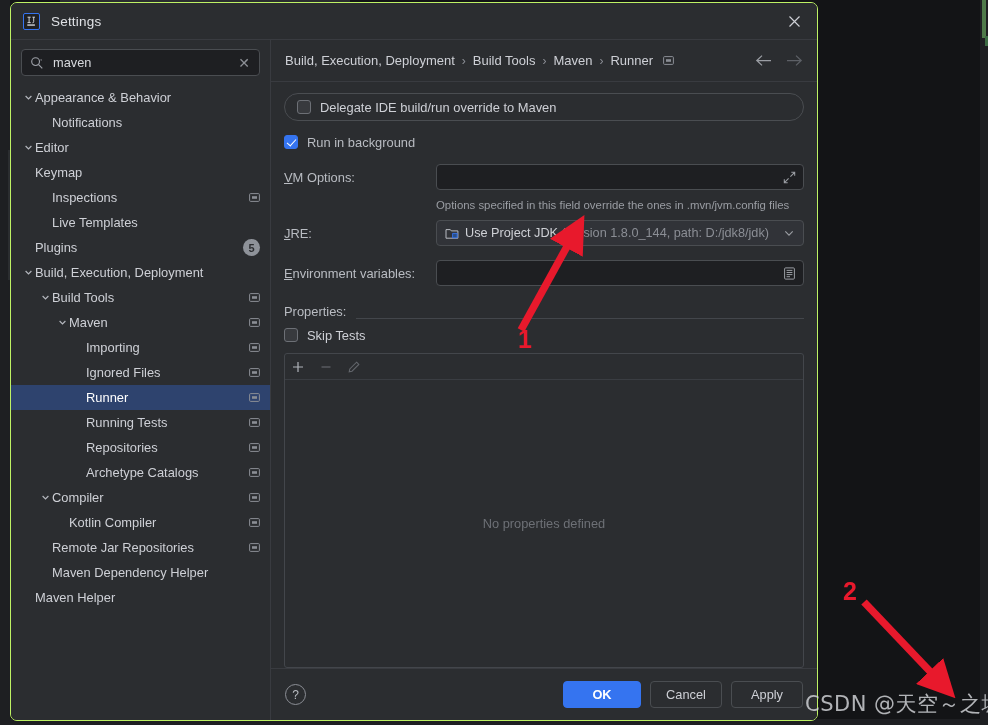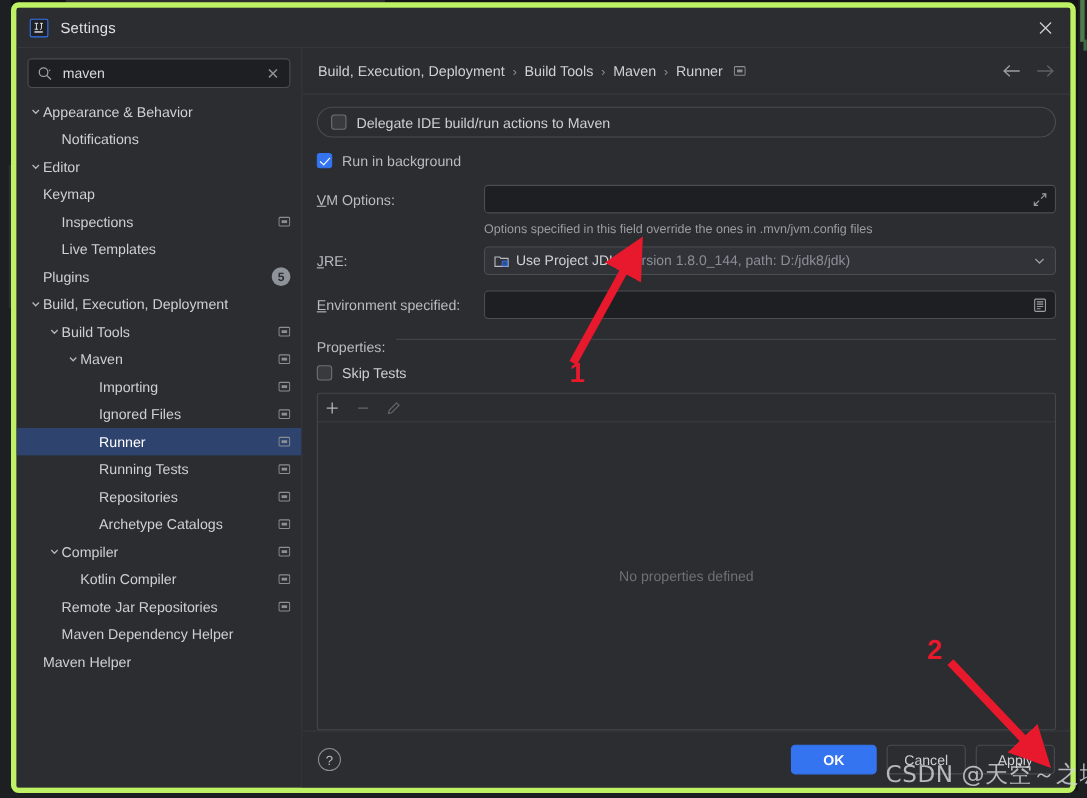--- a/index.html
+++ b/index.html
@@ -16,23 +16,23 @@
   .backdrop-left { position:absolute; left:0; top:0; width:10px; height:725px; background:#1e1f22;}
   .backdrop-left-line { position:absolute; left:8px; top:150px; width:2px; height:130px; background:#2b2d30;}
   .backdrop-right { position:absolute; right:0; top:0; width:8px; height:725px; background:#1e1f22;}
   .backdrop-green { position:absolute; right:2px; top:0px; width:4px; height:38px; background:#4f7a4a;}
   .backdrop-green2 { position:absolute; right:0px; top:36px; width:3px; height:10px; background:#3d6b44;}
   .backdrop-bottom { position:absolute; left:0; bottom:0; width:988px; height:6px; background:#1e1f22;}
 
   
   .dialog {
     position: absolute; left: 10px; top: 2px;
-    width: 968px; height: 719px;
+    width: 808px; height: 719px;
     background: #2b2d30;
-    border: 5px solid #bef264;
+    border: 1px solid #bef264;
     border-radius: 7px;
     overflow: hidden;
     display: flex; flex-direction: column;
   }
 
   
   .titlebar {
     height: 37px; flex: 0 0 37px;
     display: flex; align-items: center;
     padding: 0 8px 0 12px;
@@ -141,21 +141,21 @@
     flex:1; height:26px; background:#1e1f22; border:1px solid #4a4d51; border-radius:4px;
     display:flex; align-items:center; padding: 0 4px 0 8px;
   }
   .field.disabled { background:#313338; border-color:#4a4d51; }
   .field-text { flex:1; font-size:12.7px; color:#cfd1d6; white-space:nowrap; overflow:hidden;}
   .field-text .muted { color:#8b8e95; }
   .field-btn { width:20px; height:20px; display:flex; align-items:center; justify-content:center; color:#9a9da3; cursor:pointer;}
 
   .hint { color:#9a9da3; font-size:11.4px; margin: 5px 0 9px 152px;}
 
-  .sep-row { display:flex; align-items:flex-start; margin: 4px 0 5px 0; }
+  .sep-row { display:flex; align-items:flex-end; margin: 4px 0 5px 0; }
   .sep-label { color:#b9bcc2; font-size:12.9px; margin-right:10px; }
   .sep-line { flex:1; height:1px; background:#43464b; }
 
   .props-table {
     flex:1; border:1px solid #43464b; border-radius:3px;
     display:flex; flex-direction:column; min-height:0; margin-top:3px; background:#2b2d30;
   }
   .props-toolbar {
     height:26px; flex:0 0 26px; display:flex; align-items:center;
     border-bottom:1px solid #3a3d42; padding-left:6px; gap:14px;
@@ -554,21 +554,21 @@
           <svg width="17" height="13" viewBox="0 0 17 13">
             <path d="M1 6.5 H15 M10 1.6 L15.2 6.5 L10 11.4" stroke="currentColor" stroke-width="1.25" fill="none"></path>
           </svg>
         </span>
       </div>
 
       <div class="panel">
 
         <div class="delegate-box">
           <span class="cb"></span>
-          <span class="cb-label bright">Delegate IDE build/run actions to Maven</span>
+          <span class="cb-label bright">Delegate IDE build/run override to Maven</span>
         </div>
 
         <div class="row-checkbox">
           <span class="cb checked"></span>
           <span class="cb-label">Run in background</span>
         </div>
 
         <div class="form-row">
           <span class="form-label"><u>V</u><span>M Options:</span></span>
           <span class="field">
@@ -598,21 +598,21 @@
               <svg width="12" height="12" viewBox="0 0 12 12">
                 <path d="M2.3 4.4 L6 8.1 L9.7 4.4" stroke="currentColor" stroke-width="1.15" fill="none"></path>
               </svg>
             </span>
           </span>
         </div>
 
         <div style="height:10px"></div>
 
         <div class="form-row">
-          <span class="form-label"><u>E</u><span>nvironment specified:</span></span>
+          <span class="form-label"><u>E</u><span>nvironment variables:</span></span>
           <span class="field">
             <span class="field-text"></span>
             <span class="field-btn">
               <svg width="13" height="13" viewBox="0 0 13 13">
                 <rect x="1.6" y="0.9" width="9.8" height="11.2" rx="1" stroke="currentColor" stroke-width="1" fill="none"></rect>
                 <path d="M3.6 3.4 h5.8 M3.6 5.5 h5.8 M3.6 7.6 h5.8 M3.6 9.7 h3.4" stroke="currentColor" stroke-width="1"></path>
               </svg>
             </span>
           </span>
         </div>

